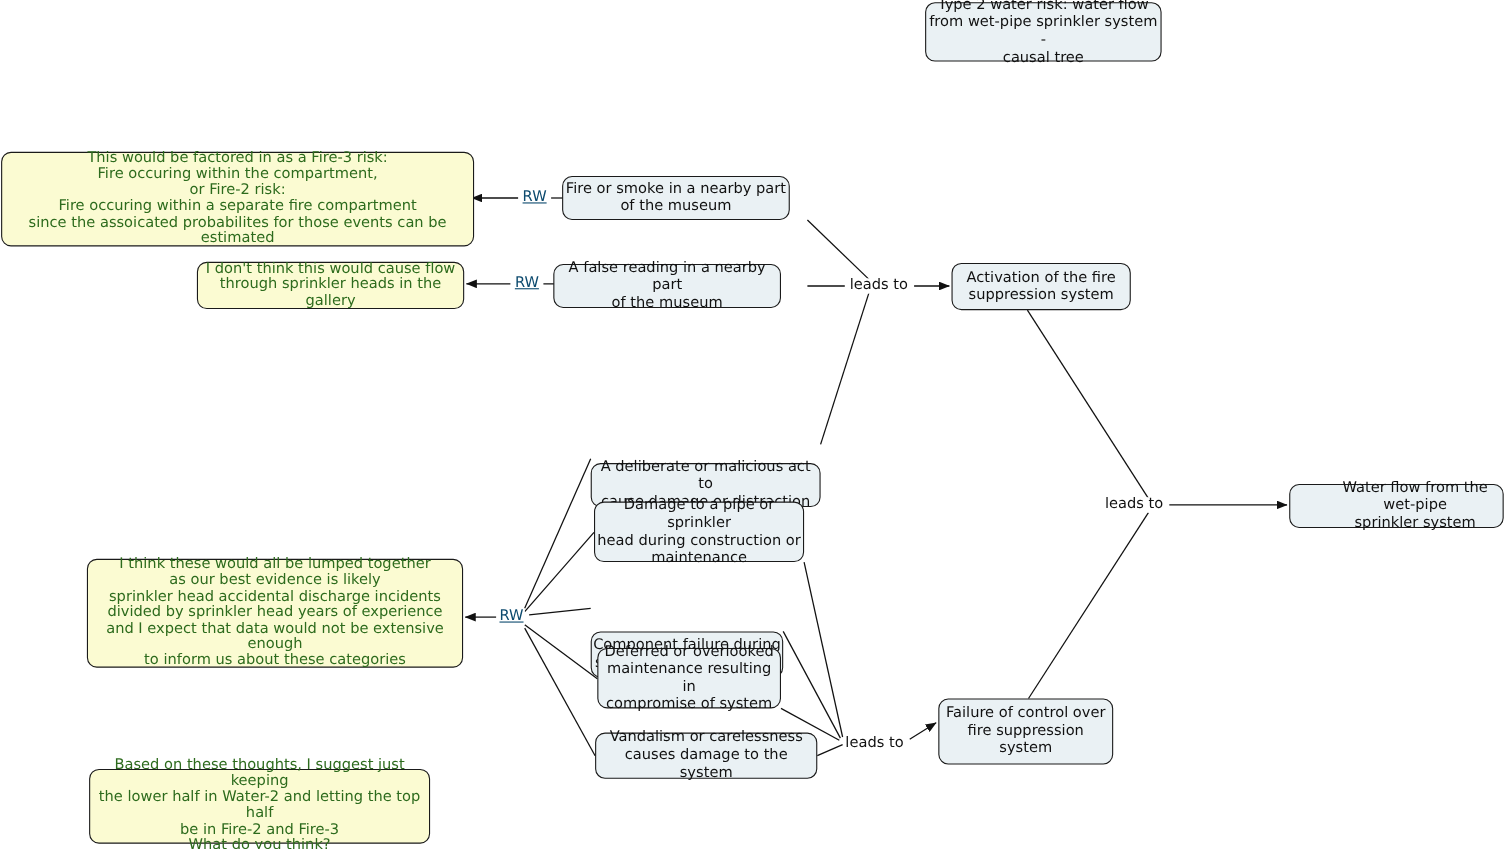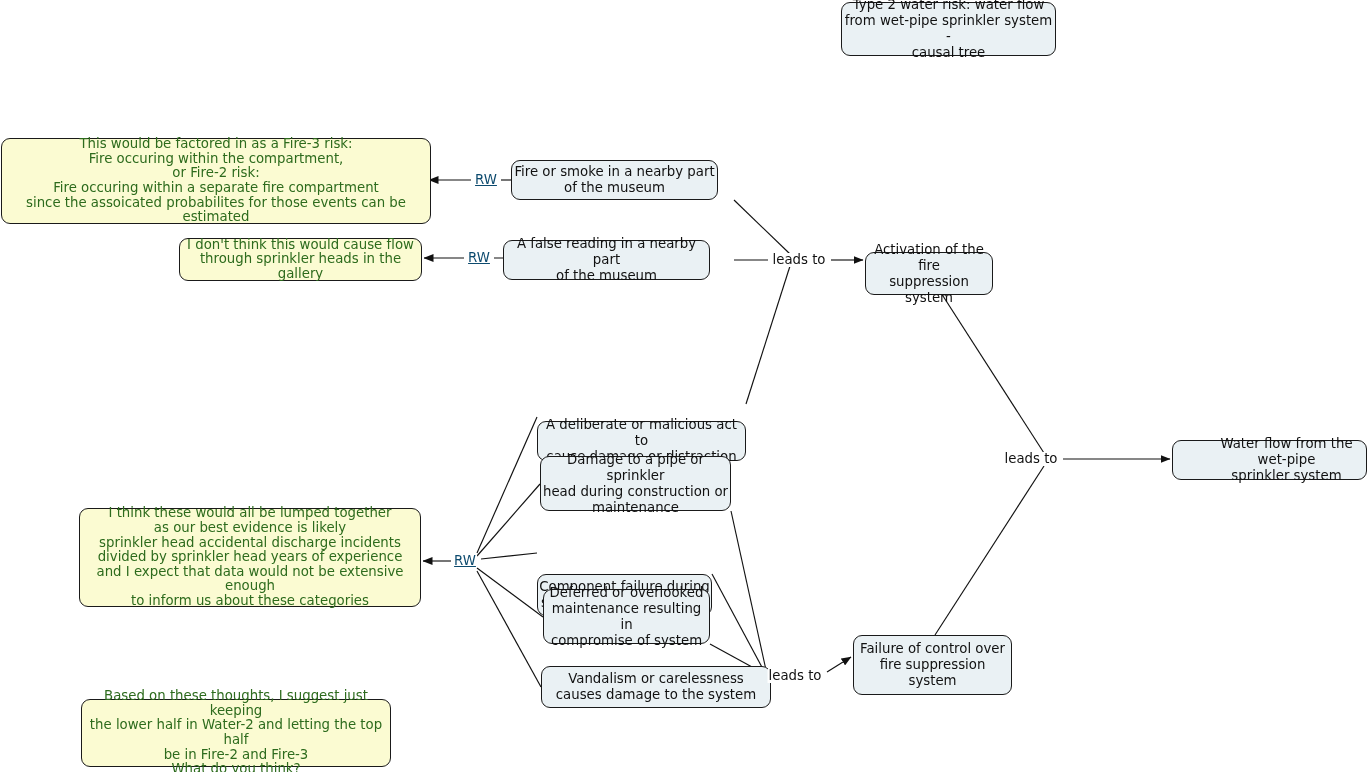--- a/index.html
+++ b/index.html
@@ -125,33 +125,33 @@
 and I expect that data would not be extensive enough
 to inform us about these categories</div>
       <div class="node note" style="left: 81px; top: 699px; width: 310px; height: 68px;">Based on these thoughts, I suggest just keeping
 the lower half in Water-2 and letting the top half
 be in Fire-2 and Fire-3
 What do you think?</div>
       <div class="node event" style="left: 511px; top: 160px; width: 207px; height: 40px;">Fire or smoke in a nearby part
 of the museum</div>
       <div class="node event" style="left: 503px; top: 240px; width: 207px; height: 40px;">A false reading in a nearby part
 of the museum</div>
-      <div class="node event" style="left: 865px; top: 252px; width: 128px; height: 43px;">Activation of the fire
+      <div class="node event" style="left: 865px; top: 239px; width: 163px; height: 43px;">Activation of the fire
 suppression system</div>
       <div class="node event" style="left: 537px; top: 397px; width: 209px; height: 40px; margin-top: 24px;">A deliberate or malicious act to
 cause damage or distraction</div>
       <div class="node event" style="left: 540px; top: 456px; width: 191px; height: 55px;">Damage to a pipe or sprinkler
 head during construction or
 maintenance</div>
       <div class="node event" style="left: 537px; top: 532px; width: 175px; height: 42px; margin-top: 42px;">Component failure during
 system testing or cycling</div>
       <div class="node event" style="left: 543px; top: 589px; width: 167px; height: 55px;">Deferred or overlooked
 maintenance resulting in
 compromise of system</div>
-      <div class="node event" style="left: 541px; top: 666px; width: 230px; height: 42px;">Vandalism or carelessness
+      <div class="node event" style="left: 541px; top: 666px; width: 202px; height: 42px;">Vandalism or carelessness
 causes damage to the system</div>
       <div class="node event" style="left: 853px; top: 635px; width: 159px; height: 60px;">Failure of control over
 fire suppression system</div>
       <div class="node event" style="left: 1172px; top: 440px; width: 195px; height: 40px; padding-left: 34px;">Water flow from the wet-pipe
 sprinkler system</div>
     </div>
   <div id="labels-layer">
       <div class="edge-label rw" style="left: 486px; top: 180px;">RW</div>
       <div class="edge-label rw" style="left: 479px; top: 258px;">RW</div>
       <div class="edge-label rw" style="left: 465px; top: 561px;">RW</div>

